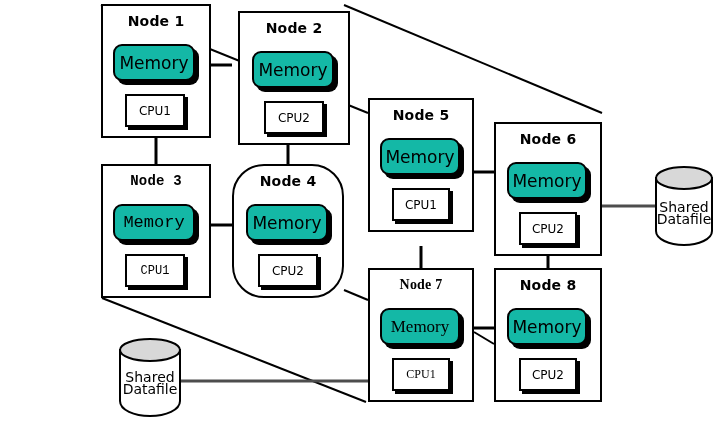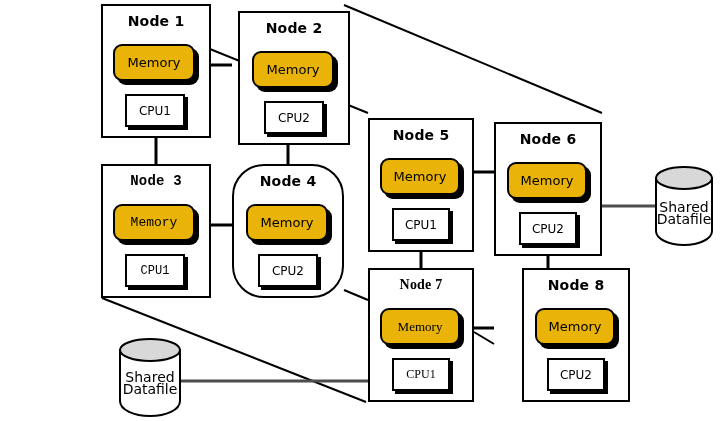--- a/index.html
+++ b/index.html
@@ -37,27 +37,27 @@
     text-align: center;
     font-size: 14px;
     font-weight: bold;
     color: #000000;
     letter-spacing: 0.2px;
   }
   .memory {
     position: absolute;
     border: 2px solid #000000;
     border-radius: 9px;
-    background: #eab308;
+    background: #14b8a6;
     box-sizing: border-box;
     box-shadow: 4px 4px 0 0 #000000;
     display: flex;
     align-items: center;
     justify-content: center;
-    font-size: 13px;
+    font-size: 17px;
     color: #000000;
   }
   .cpu {
     position: absolute;
     border: 2px solid #000000;
     background: #ffffff;
     box-sizing: border-box;
     box-shadow: 3px 3px 0 0 #000000;
     display: flex;
     align-items: center;
@@ -130,39 +130,39 @@
     <div class="memory" style="left:10px;top:38px;width:82px;height:37px;">Memory</div>
     <div class="cpu" style="left:22px;top:88px;width:60px;height:33px;">CPU1</div>
   </div>
 
   <div class="node" style="left:232px;top:164px;width:112px;height:134px;border-radius:32px;">
     <div class="node-title">Node 4</div>
     <div class="memory" style="left:12px;top:38px;width:82px;height:37px;">Memory</div>
     <div class="cpu" style="left:24px;top:88px;width:60px;height:33px;">CPU2</div>
   </div>
 
-  <div class="node" style="left:368px;top:118px;width:106px;height:134px;">
+  <div class="node" style="left:368px;top:98px;width:106px;height:134px;">
     <div class="node-title">Node 5</div>
     <div class="memory" style="left:10px;top:38px;width:80px;height:37px;">Memory</div>
     <div class="cpu" style="left:22px;top:88px;width:58px;height:33px;">CPU1</div>
   </div>
 
   <div class="node" style="left:494px;top:122px;width:108px;height:134px;">
     <div class="node-title">Node 6</div>
     <div class="memory" style="left:11px;top:38px;width:80px;height:37px;">Memory</div>
     <div class="cpu" style="left:23px;top:88px;width:58px;height:33px;">CPU2</div>
   </div>
 
   <div class="node" style="left:368px;top:268px;width:106px;height:134px;font-family:Liberation Serif, serif;">
     <div class="node-title">Node 7</div>
     <div class="memory" style="left:10px;top:38px;width:80px;height:37px;">Memory</div>
     <div class="cpu" style="left:22px;top:88px;width:58px;height:33px;">CPU1</div>
   </div>
 
-  <div class="node" style="left:494px;top:268px;width:108px;height:134px;margin-left:28px;">
+  <div class="node" style="left:494px;top:268px;width:108px;height:134px;">
     <div class="node-title">Node 8</div>
     <div class="memory" style="left:11px;top:38px;width:80px;height:37px;">Memory</div>
     <div class="cpu" style="left:23px;top:88px;width:58px;height:33px;">CPU2</div>
   </div>
 
   <div class="cyl" style="left:653px;top:163px;width:62px;height:86px;">
     <svg width="62" height="86" viewBox="0 0 62 86">
       <path d="M3,15 L3,68 C3,76 16,82 31,82 C46,82 59,76 59,68 L59,15 Z" fill="#ffffff" stroke="#000000" stroke-width="2"></path>
       <ellipse cx="31" cy="15" rx="28" ry="11" fill="#d8d8d8" stroke="#000000" stroke-width="2"></ellipse>
     </svg>

